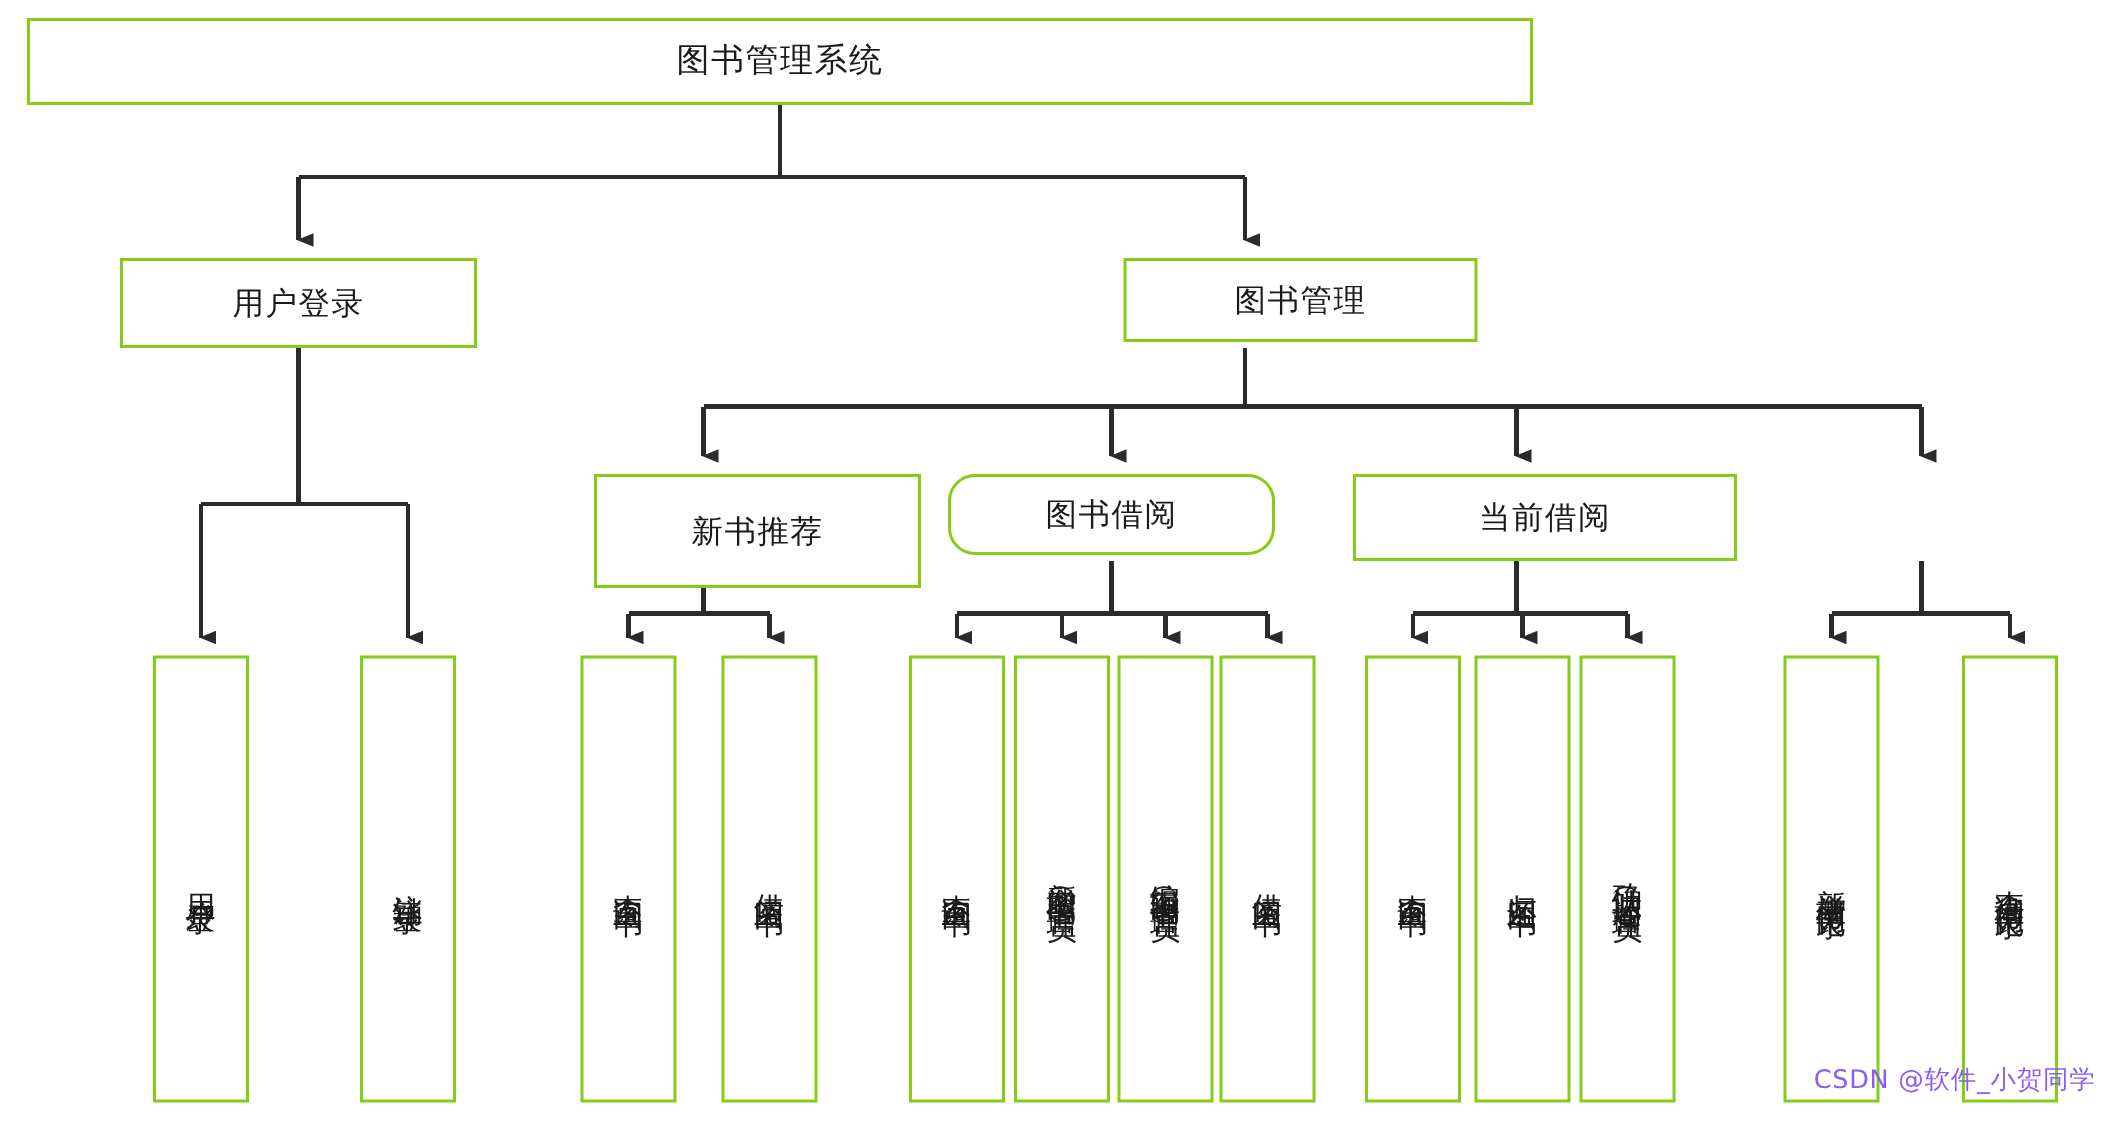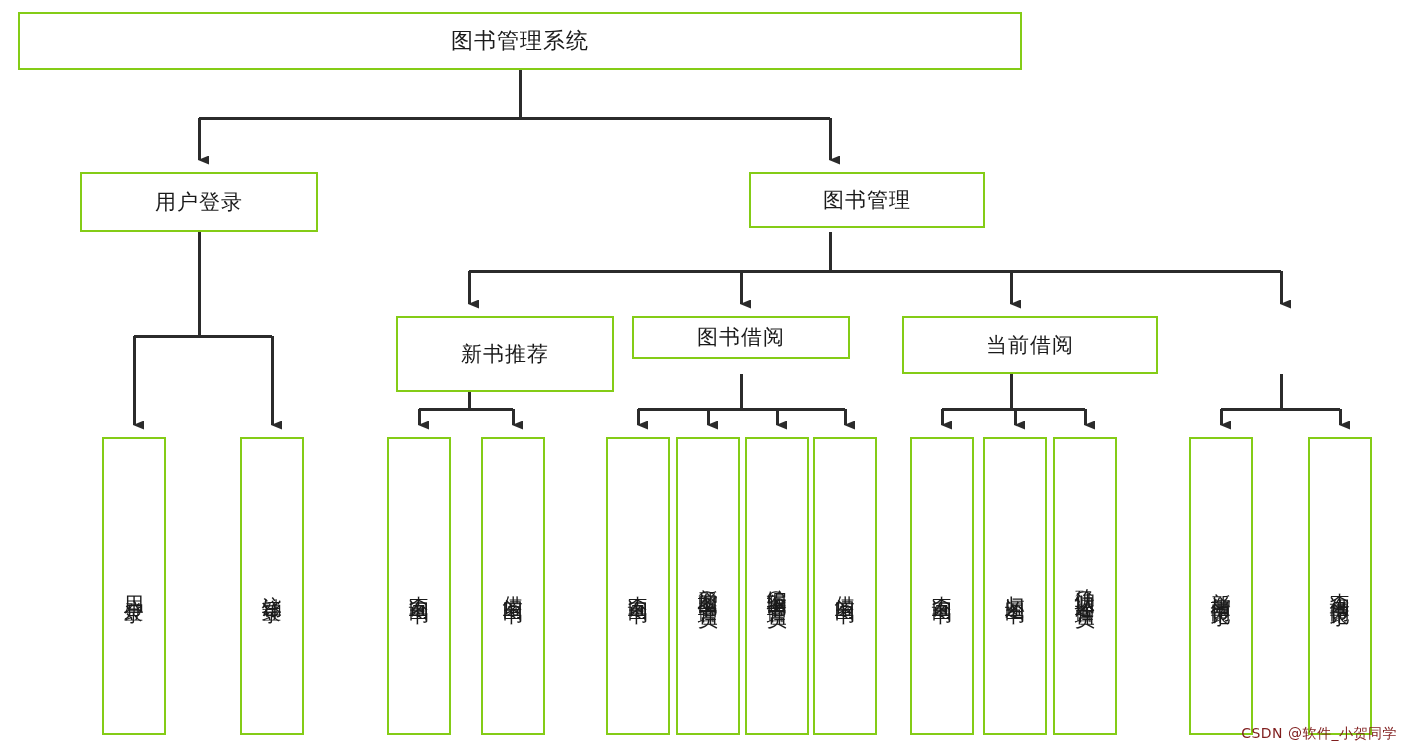--- a/index.html
+++ b/index.html
@@ -59,23 +59,23 @@
     text-orientation: upright;
     font-size: 20px;
     line-height: 1.22;
     letter-spacing: 3px;
     white-space: normal;
     max-height: 100%;
   }
   .watermark {
     position: absolute;
     right: 8px;
-    bottom: 4px;
-    font-size: 14px;
-    color: #7f1d1d;
+    bottom: 16px;
+    font-size: 17px;
+    color: #8b5cf6;
     letter-spacing: 0.5px;
     z-index: 5;
     white-space: nowrap;
     font-family: "DejaVu Sans", "Liberation Sans", sans-serif;
   }
 </style>
 </head>
 <body>
 
 <div id="diagram-root">
@@ -139,21 +139,21 @@
   <div class="node level2" style="left:80px; top:172px; width:238px; height:60px;">
     <span class="node-label">用户登录</span>
   </div>
   <div class="node level2" style="left:712px; top:172px; width:236px; height:56px;margin-left:37px;">
     <span class="node-label">图书管理</span>
   </div>
 
   <div class="node level3" style="left:360px; top:316px; width:218px; height:76px;margin-left:36px;">
     <span class="node-label">新书推荐</span>
   </div>
-  <div class="node level3" style="left:632px; top:316px; width:218px; height:43px;">
+  <div class="node level3" style="left:632px; top:316px; width:218px; height:54px;border-radius:18px;">
     <span class="node-label">图书借阅</span>
   </div>
   <div class="node level3" style="left:902px; top:316px; width:256px; height:58px;">
     <span class="node-label">当前借阅</span>
   </div>
 
   <div class="node leaf" style="left:102px; top:437px; width:64px; height:298px;">
     <span class="node-label">用户登录</span>
   </div>
   <div class="node leaf" style="left:240px; top:437px; width:64px; height:298px;">

